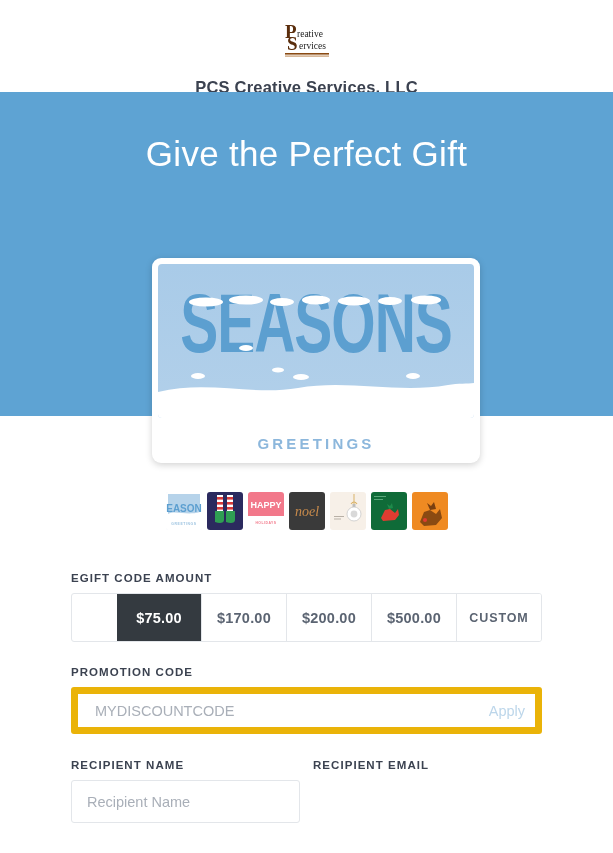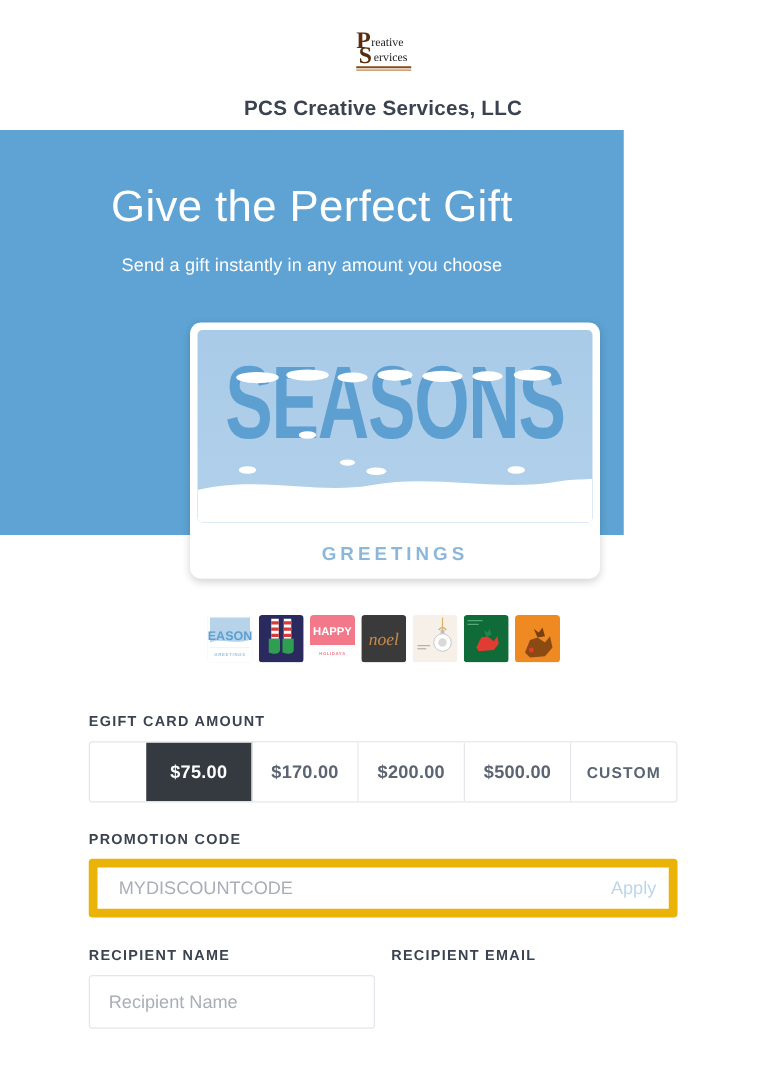--- a/index.html
+++ b/index.html
@@ -29,22 +29,22 @@
   .brand-title {
     font-size: 16.5px;
     font-weight: bold;
     color: #3b4250;
     letter-spacing: .2px;
   }
 
   
   .hero {
     position: absolute;
-    top: 104px; left: 0;
-    width: 499px; height: 324px;
+    top: 92px; left: 0;
+    width: 613px; height: 324px;
     background: #5ea3d3;
     overflow: visible;
   }
   .hero-title {
     text-align: center;
     color: #ffffff;
     font-size: 35px;
     font-weight: normal;
     letter-spacing: .3px;
     padding-top: 44px;
@@ -221,21 +221,20 @@
         <text x="17" y="30" font-family="Liberation Serif, serif" font-size="9.5" fill="#1a1a1a">ervices</text>
         <rect x="3" y="34" width="44" height="1.6" fill="#8a4a12"></rect>
         <rect x="3" y="36.5" width="44" height="1.2" fill="#a0560f" opacity="0.6"></rect>
       </svg>
     </div>
     <div class="brand-title">PCS Creative Services, LLC</div>
   </div>
 
   <div class="hero">
     <div class="hero-title">Give the Perfect Gift</div>
-    <div class="hero-sub">Send a gift instantly in any amount you choose</div>
   </div>
 
   <div class="carousel">
     <div class="card-frame">
       <div class="card-art">
         <div class="seasons-word">SEASONS</div>
         <svg class="snow-hill" viewBox="0 0 316 46" preserveAspectRatio="none">
           <path d="M0,20 C50,8 95,24 140,16 C190,7 240,22 290,13 C300,11 310,12 316,11 L316,46 L0,46 Z" fill="#ffffff"></path>
         </svg>
         <svg style="position:absolute;left:0;top:0;width:100%;height:100%;" viewBox="0 0 316 154">
@@ -341,21 +340,21 @@
         <path d="M8,30 L12,20 L18,18 L24,22 L28,17 L30,26 L24,33 L12,34 Z" fill="#8a4a12"></path>
         <path d="M18,18 L15,11 L19,14 L22,10 L24,17 Z" fill="#7a3f10"></path>
         <circle cx="13" cy="28" r="2" fill="#e03c31"></circle>
       </svg>
     </div>
 
   </div>
 
   <div class="form">
 
-    <div class="field-label">EGIFT CARD AMOUNT</div>
+    <div class="field-label">EGIFT CODE AMOUNT</div>
     <div class="amount-row">
       <div class="amount-btn active">$75.00</div>
       <div class="amount-btn">$170.00</div>
       <div class="amount-btn">$200.00</div>
       <div class="amount-btn">$500.00</div>
       <div class="amount-btn">CUSTOM</div>
     </div>
 
     <div class="field-label">PROMOTION CODE</div>
     <div class="promo-wrap">

